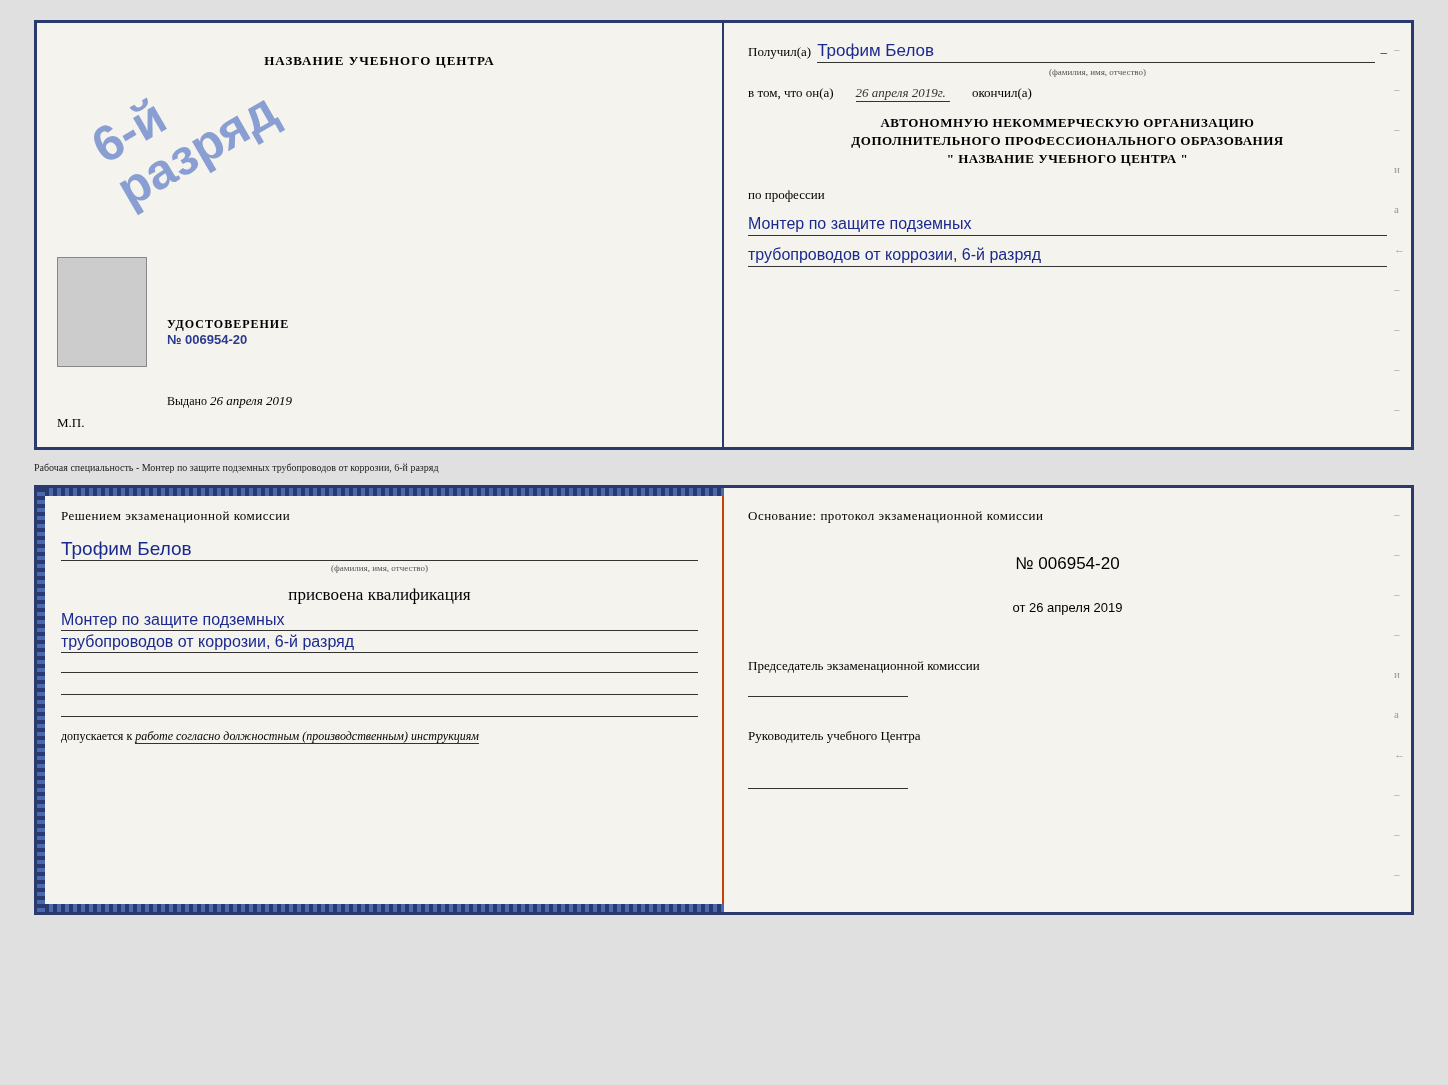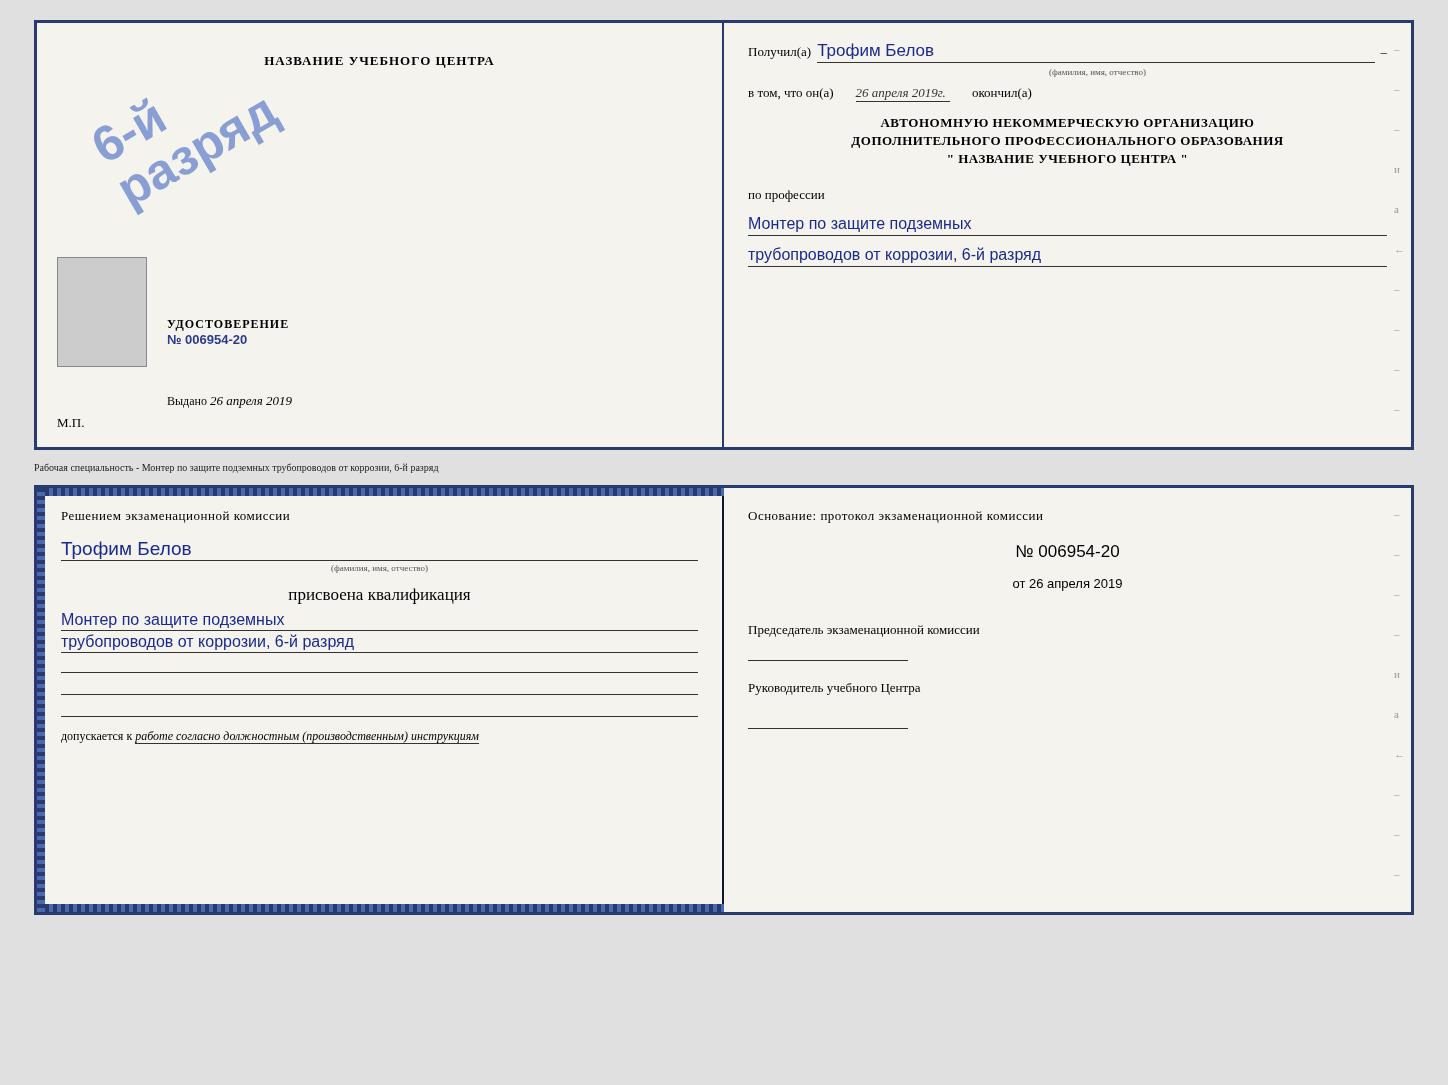--- a/index.html
+++ b/index.html
@@ -241,21 +241,21 @@
       width: 1380px;
       height: 430px;
       border: 3px solid #2a3a6e;
       background: #f5f3ee;
       position: relative;
       overflow: hidden;
     }
 
     .bottom-left {
       width: 50%;
-      border-right: 2px solid #0f172a;
+      border-right: 2px solid #c2410c;
       padding: 20px 24px;
       display: flex;
       flex-direction: column;
       background: #f5f3ee;
     }
 
     .resheniem-row {
       font-size: 13px;
       letter-spacing: 0.5px;
       text-align: left;
@@ -322,21 +322,21 @@
       font-style: italic;
       border-bottom: 1px solid #333;
       display: inline;
     }
 
     .bottom-right {
       width: 50%;
       padding: 20px 24px;
       display: flex;
       flex-direction: column;
-      gap: 10px;
+      gap: 22px;
       background: #f5f3ee;
       position: relative;
     }
 
     .osnovanie-row {
       font-size: 13px;
       letter-spacing: 0.5px;
     }
 
     .br-num {

